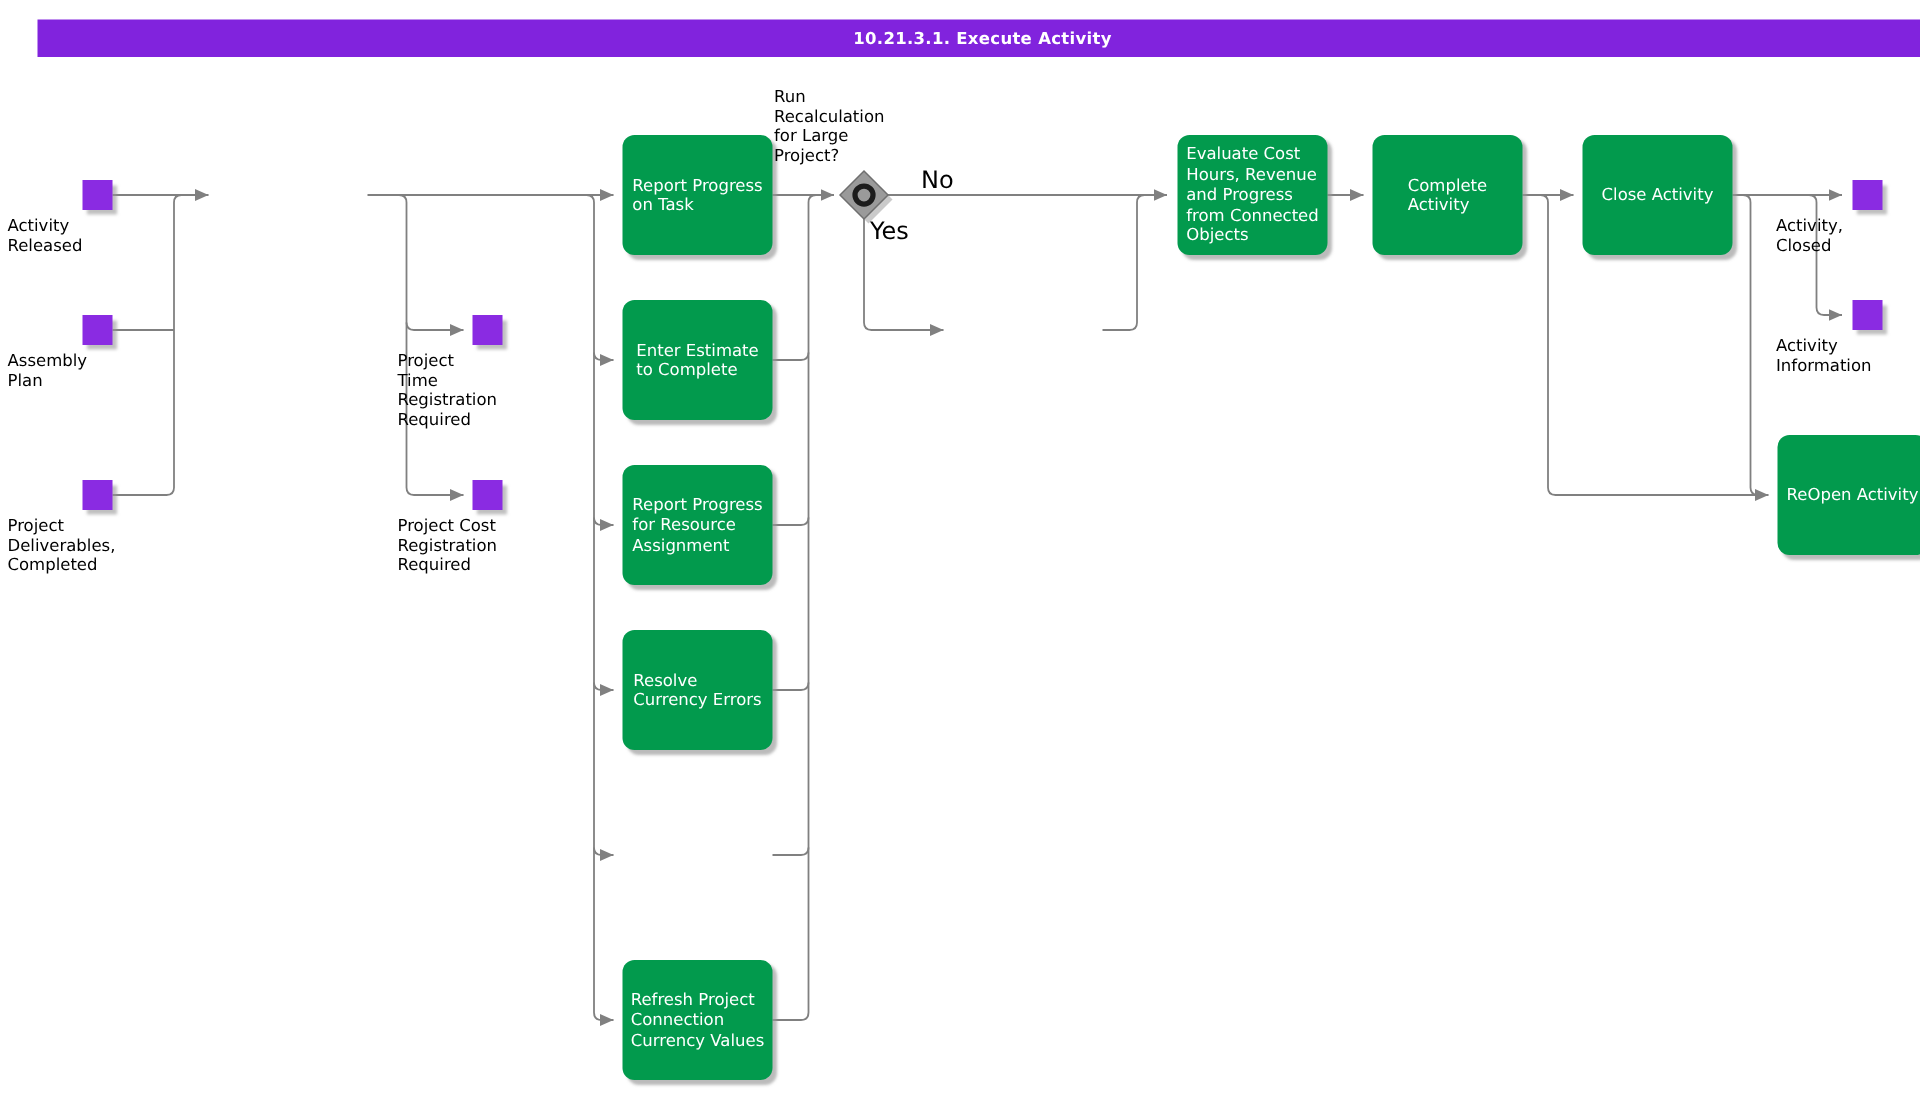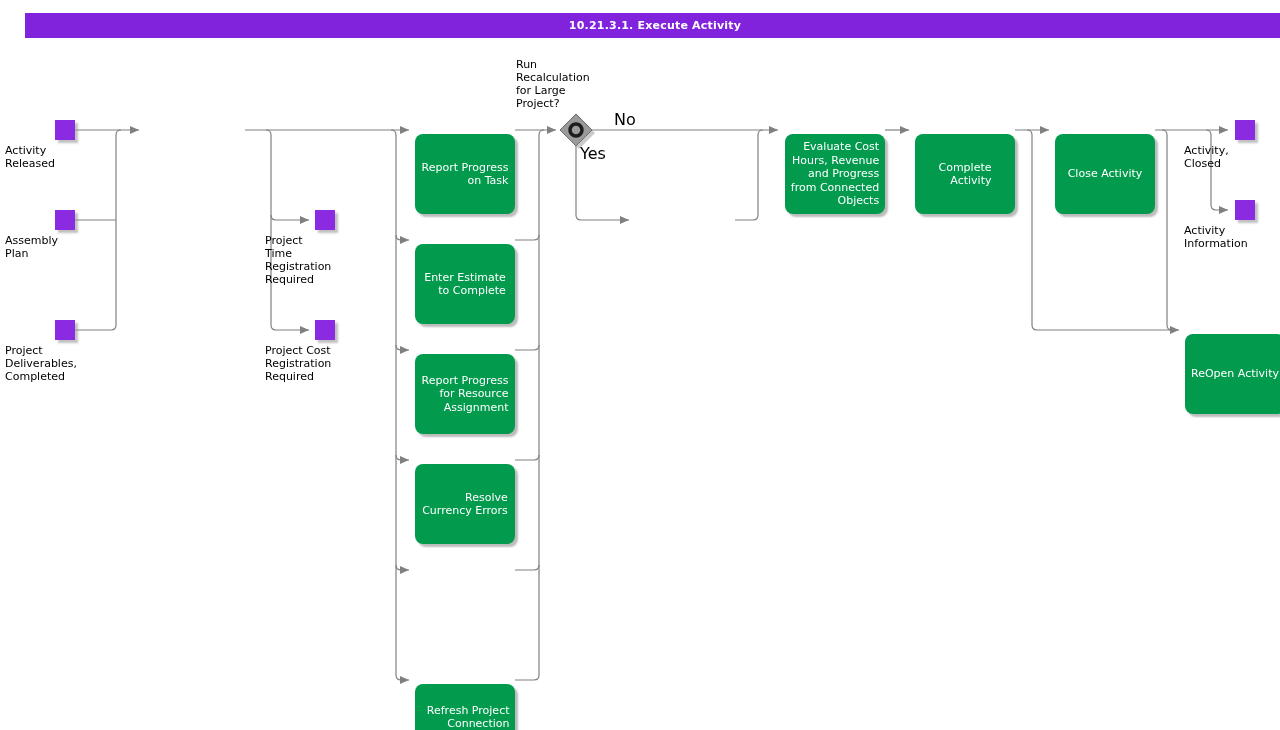--- a/index.html
+++ b/index.html
@@ -8,22 +8,22 @@
   .canvas{position:absolute;left:15px;top:0;width:1280px;height:527px;}
 
   .titlebar{position:absolute;left:10px;top:13px;width:1260px;height:25px;
             background:#8123DD;display:flex;align-items:center;justify-content:center;}
   .titlebar span{color:#ffffff;font-size:11px;font-weight:bold;letter-spacing:.2px;}
 
   svg.edges{position:absolute;left:0;top:0;width:1280px;height:730px;}
 
   .task{position:absolute;width:100px;height:80px;background:#029A4D;border-radius:8px;
         box-shadow:3px 3px 2px rgba(150,150,150,.65);
-        display:flex;align-items:center;justify-content:center;text-align:right;
-        cursor:pointer;margin-top:44px;}
+        display:flex;align-items:center;justify-content:center;text-align:left;
+        cursor:pointer;}
   .task span{color:#ffffff;font-size:11px;line-height:13.5px;white-space:pre-line;padding:0 2px;}
 
   .event{position:absolute;width:20px;height:20px;background:#8A2BE2;
          box-shadow:3px 3px 2px rgba(150,150,150,.6);cursor:pointer;}
 
   .lbl{position:absolute;width:120px;text-align:left;color:#000000;
        font-size:11px;line-height:13px;white-space:pre-line;}
   .edge-lbl{position:absolute;color:#000000;font-size:16px;line-height:13px;}
 </style>
 </head>

